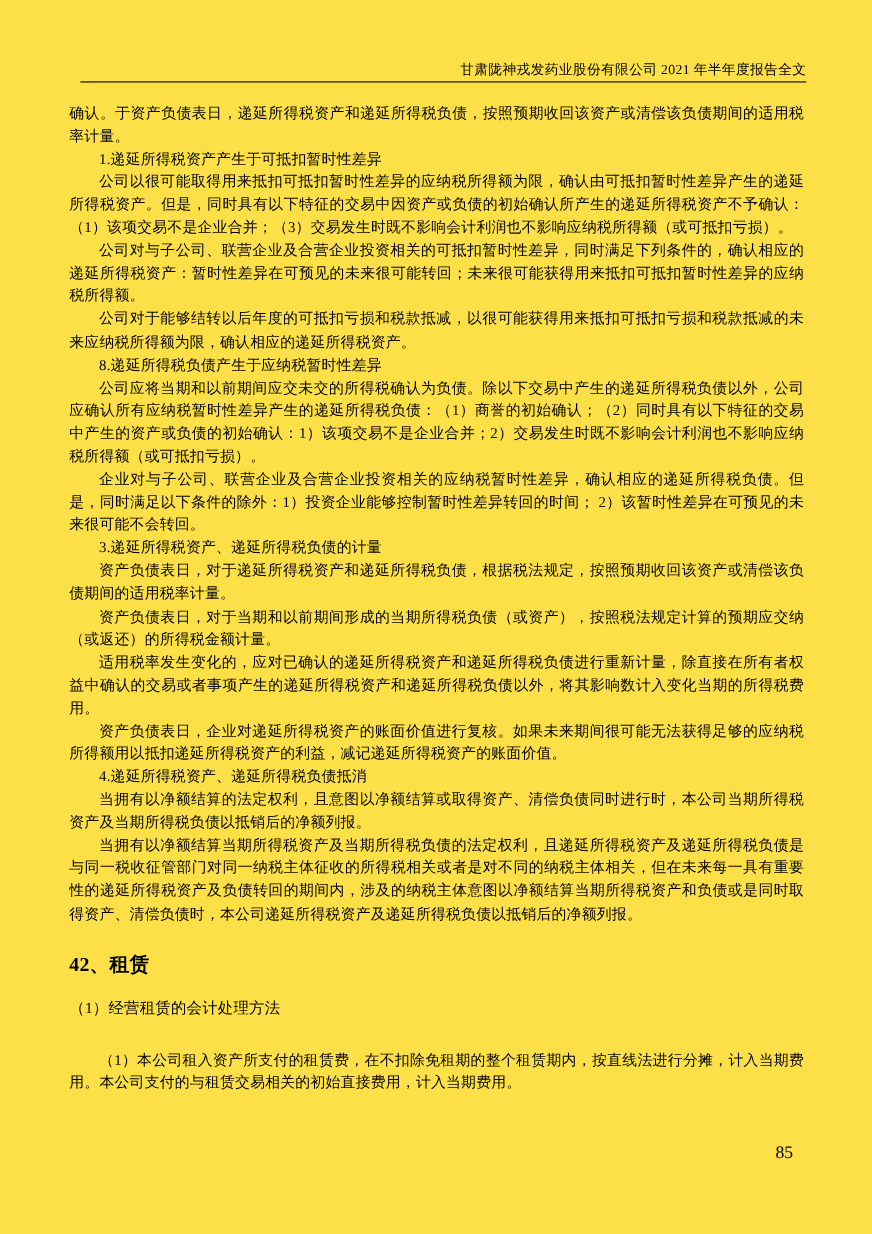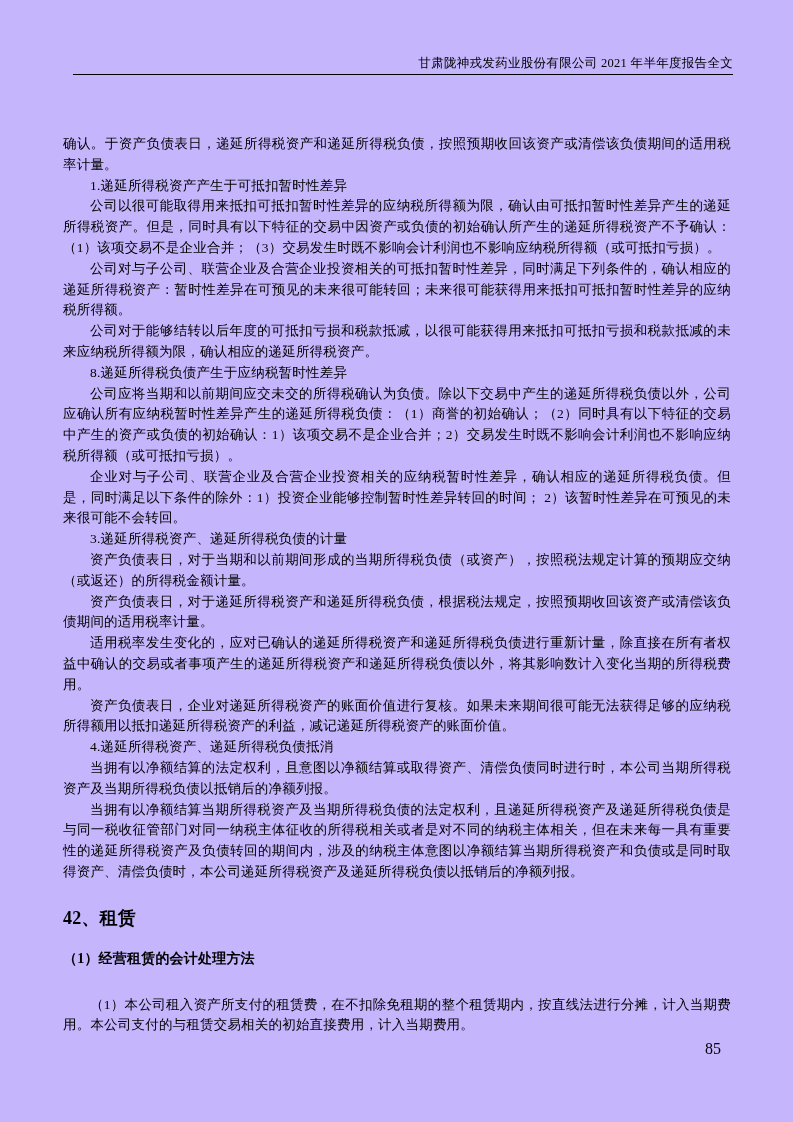--- a/index.html
+++ b/index.html
@@ -9,21 +9,21 @@
     height: 1122px;
     background: #ffffff;
     color: #000000;
     font-family: "Liberation Serif", "DejaVu Serif", serif;
     position: relative;
     overflow: hidden;
   }
   .page {
     position: absolute;
     inset: 0;
-    background: #c4b5fd;
+    background: #fde047;
   }
   .page-header {
     position: absolute;
     left: 73px;
     top: 55px;
     width: 660px;
     text-align: right;
     font-size: 12.5px;
     line-height: 17px;
     padding-bottom: 2px;
@@ -37,31 +37,31 @@
     width: 668px;
     font-size: 13.5px;
     line-height: 20.8px;
     text-align: justify;
     letter-spacing: 0.2px;
   }
   p.para {
     margin: 0;
     padding: 0;
   }
-  p.flush { text-indent: 0; margin-top: 41px; }
+  p.flush { text-indent: 0; }
   p.indent { text-indent: 2em; font-family: Liberation Serif, serif; }
   p.heading1 {
     font-weight: bold;
     font-size: 18px;
     line-height: 21px;
     text-indent: 0;
     margin: 25px 0 19px 0;
   }
   p.heading2 {
-    font-weight: bold;
+    font-weight: normal;
     font-size: 14px;
     line-height: 21px;
     text-indent: 0;
     margin: 0 0 26px 0;
   }
   .page-footer {
     position: absolute;
     top: 1042px;
     right: 72px;
     font-size: 16px;
@@ -79,22 +79,22 @@
   <div class="page-body" id="doc-body">
       <p class="para flush">确认。于资产负债表日，递延所得税资产和递延所得税负债，按照预期收回该资产或清偿该负债期间的适用税率计量。</p>
       <p class="para indent">1.递延所得税资产产生于可抵扣暂时性差异</p>
       <p class="para indent">公司以很可能取得用来抵扣可抵扣暂时性差异的应纳税所得额为限，确认由可抵扣暂时性差异产生的递延所得税资产。但是，同时具有以下特征的交易中因资产或负债的初始确认所产生的递延所得税资产不予确认：（1）该项交易不是企业合并；（3）交易发生时既不影响会计利润也不影响应纳税所得额（或可抵扣亏损）。</p>
       <p class="para indent">公司对与子公司、联营企业及合营企业投资相关的可抵扣暂时性差异，同时满足下列条件的，确认相应的递延所得税资产：暂时性差异在可预见的未来很可能转回；未来很可能获得用来抵扣可抵扣暂时性差异的应纳税所得额。</p>
       <p class="para indent">公司对于能够结转以后年度的可抵扣亏损和税款抵减，以很可能获得用来抵扣可抵扣亏损和税款抵减的未来应纳税所得额为限，确认相应的递延所得税资产。</p>
       <p class="para indent">8.递延所得税负债产生于应纳税暂时性差异</p>
       <p class="para indent">公司应将当期和以前期间应交未交的所得税确认为负债。除以下交易中产生的递延所得税负债以外，公司应确认所有应纳税暂时性差异产生的递延所得税负债：（1）商誉的初始确认；（2）同时具有以下特征的交易中产生的资产或负债的初始确认：1）该项交易不是企业合并；2）交易发生时既不影响会计利润也不影响应纳税所得额（或可抵扣亏损）。</p>
       <p class="para indent">企业对与子公司、联营企业及合营企业投资相关的应纳税暂时性差异，确认相应的递延所得税负债。但是，同时满足以下条件的除外：1）投资企业能够控制暂时性差异转回的时间； 2）该暂时性差异在可预见的未来很可能不会转回。</p>
       <p class="para indent">3.递延所得税资产、递延所得税负债的计量</p>
+      <p class="para indent">资产负债表日，对于递延所得税资产和递延所得税负债，根据税法规定，按照预期收回该资产或清偿该负债期间的适用税率计量。</p>
       <p class="para indent">资产负债表日，对于当期和以前期间形成的当期所得税负债（或资产），按照税法规定计算的预期应交纳（或返还）的所得税金额计量。</p>
-      <p class="para indent">资产负债表日，对于递延所得税资产和递延所得税负债，根据税法规定，按照预期收回该资产或清偿该负债期间的适用税率计量。</p>
       <p class="para indent">适用税率发生变化的，应对已确认的递延所得税资产和递延所得税负债进行重新计量，除直接在所有者权益中确认的交易或者事项产生的递延所得税资产和递延所得税负债以外，将其影响数计入变化当期的所得税费用。</p>
       <p class="para indent">资产负债表日，企业对递延所得税资产的账面价值进行复核。如果未来期间很可能无法获得足够的应纳税所得额用以抵扣递延所得税资产的利益，减记递延所得税资产的账面价值。</p>
       <p class="para indent">4.递延所得税资产、递延所得税负债抵消</p>
       <p class="para indent">当拥有以净额结算的法定权利，且意图以净额结算或取得资产、清偿负债同时进行时，本公司当期所得税资产及当期所得税负债以抵销后的净额列报。</p>
       <p class="para indent">当拥有以净额结算当期所得税资产及当期所得税负债的法定权利，且递延所得税资产及递延所得税负债是与同一税收征管部门对同一纳税主体征收的所得税相关或者是对不同的纳税主体相关，但在未来每一具有重要性的递延所得税资产及负债转回的期间内，涉及的纳税主体意图以净额结算当期所得税资产和负债或是同时取得资产、清偿负债时，本公司递延所得税资产及递延所得税负债以抵销后的净额列报。</p>
       <p class="para heading1">42、租赁</p>
       <p class="para heading2">（1）经营租赁的会计处理方法</p>
       <p class="para indent">（1）本公司租入资产所支付的租赁费，在不扣除免租期的整个租赁期内，按直线法进行分摊，计入当期费用。本公司支付的与租赁交易相关的初始直接费用，计入当期费用。</p>
     </div>
 

